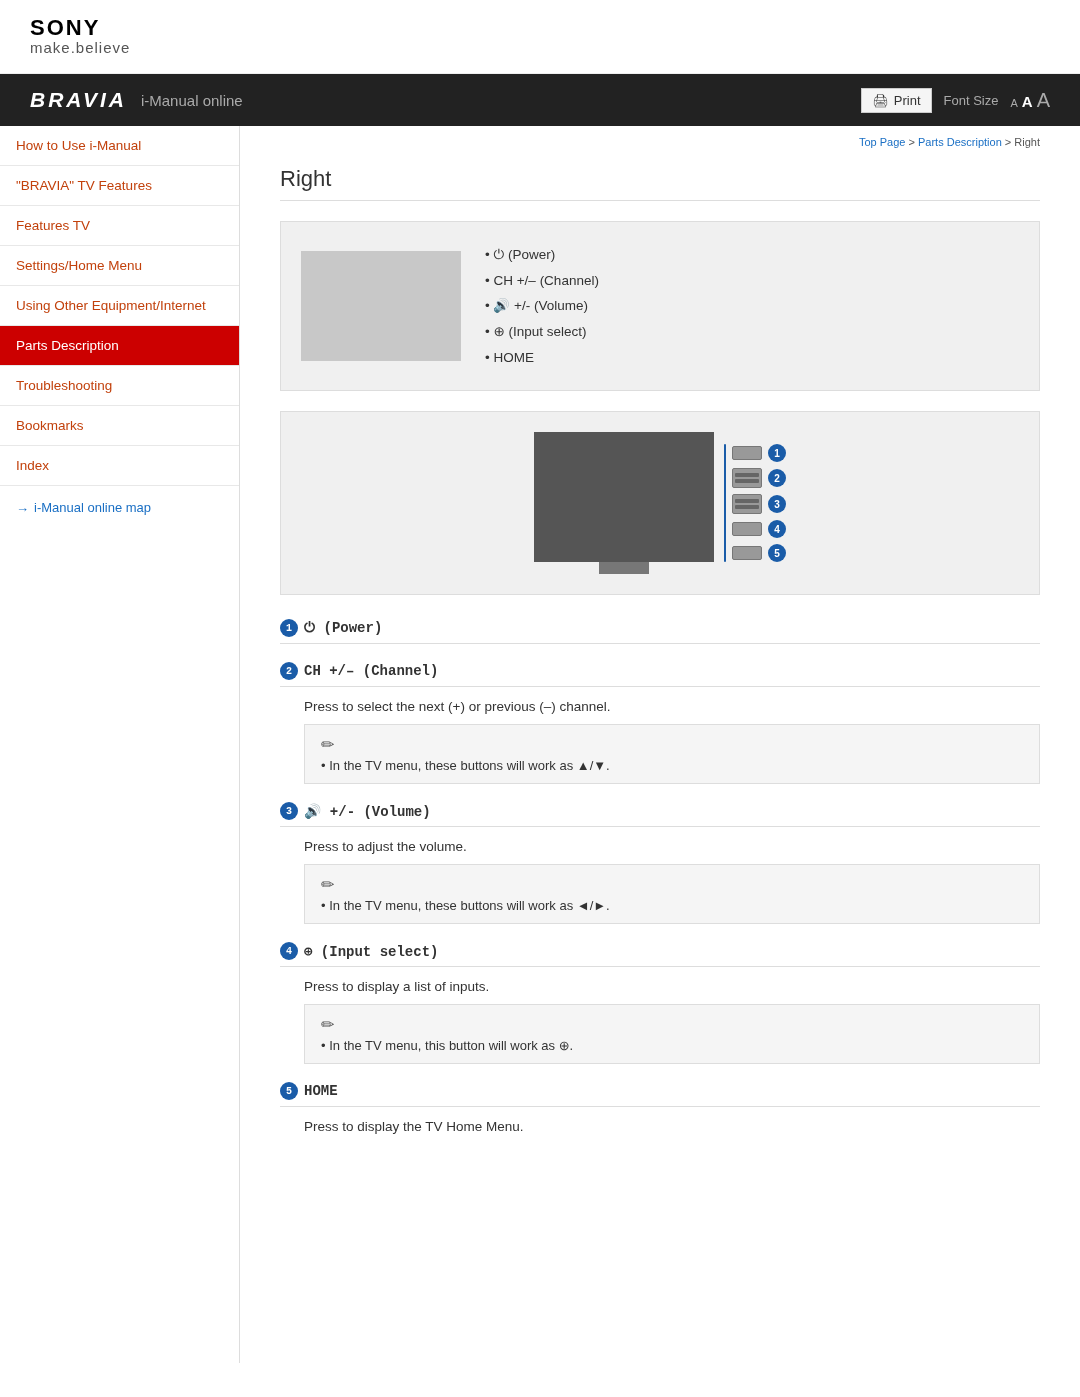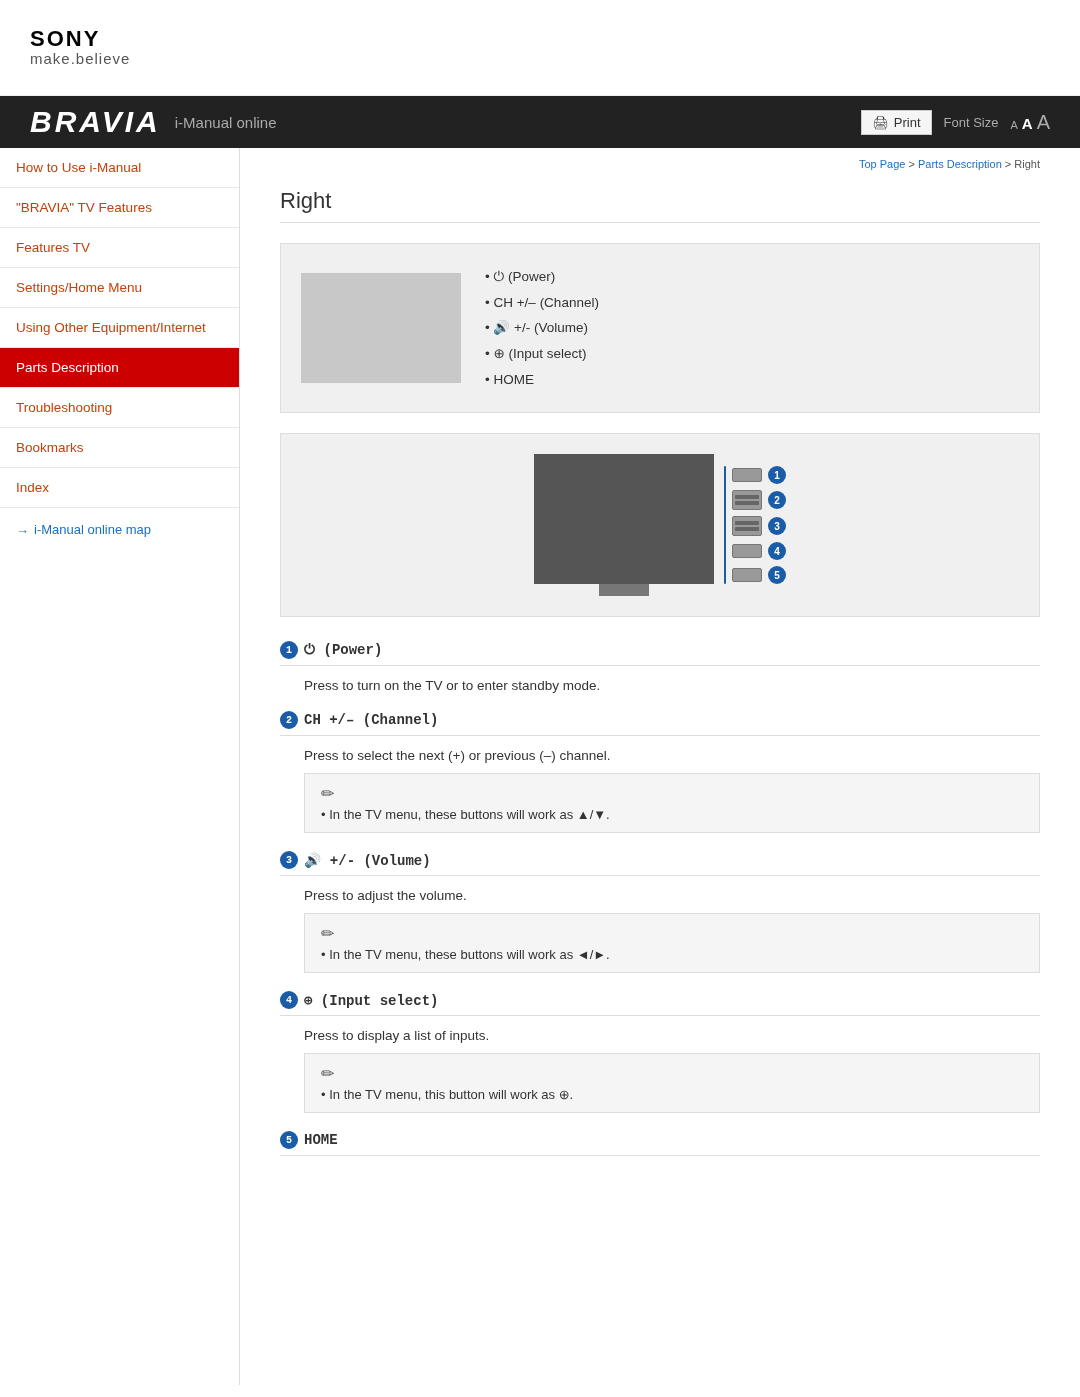--- a/index.html
+++ b/index.html
@@ -7,21 +7,21 @@
       font-family: Arial, sans-serif;
       font-size: 14px;
       background: #fff;
       color: #333;
       width: 1080px;
       min-height: 1397px;
     }
 
     
     .top-header {
-      padding: 28px 30px;
+      padding: 17px 30px;
       border-bottom: 1px solid #eee;
     }
     .sony-logo {
       font-size: 22px;
       font-weight: 900;
       font-family: 'Arial Black', sans-serif;
       letter-spacing: 2px;
       color: #000;
       line-height: 1;
     }
@@ -39,21 +39,21 @@
       justify-content: space-between;
       padding: 0 30px;
       height: 52px;
     }
     .bravia-title {
       display: flex;
       align-items: center;
       gap: 14px;
     }
     .bravia-text {
-      font-size: 30px;
+      font-size: 21px;
       font-weight: 900;
       color: #fff;
       font-style: italic;
       letter-spacing: 3px;
     }
     .bravia-subtitle {
       color: #aaa;
       font-size: 15px;
     }
     .bravia-controls {
@@ -388,21 +388,20 @@
         </div>
       </div>
     </div>
 
     <div class="section-block">
       <div class="section-heading">
         <span class="section-num">1</span>
         <span>⏻ (Power)</span>
       </div>
       <hr class="section-hr">
-      <p class="section-desc">Press to turn on the TV or to enter standby mode.</p>
     </div>
 
     <div class="section-block">
       <div class="section-heading">
         <span class="section-num">2</span>
         <span>CH +/– (Channel)</span>
       </div>
       <hr class="section-hr">
       <p class="section-desc">Press to select the next (+) or previous (–) channel.</p>
       <div class="note-box">
@@ -442,17 +441,18 @@
         </ul>
       </div>
     </div>
 
     <div class="section-block">
       <div class="section-heading">
         <span class="section-num">5</span>
         <span>HOME</span>
       </div>
       <hr class="section-hr">
+      <p class="section-desc">Press to display the TV Home Menu.</p>
     </div>
 
 
   </div>
 </div>
 
 </body></html>

